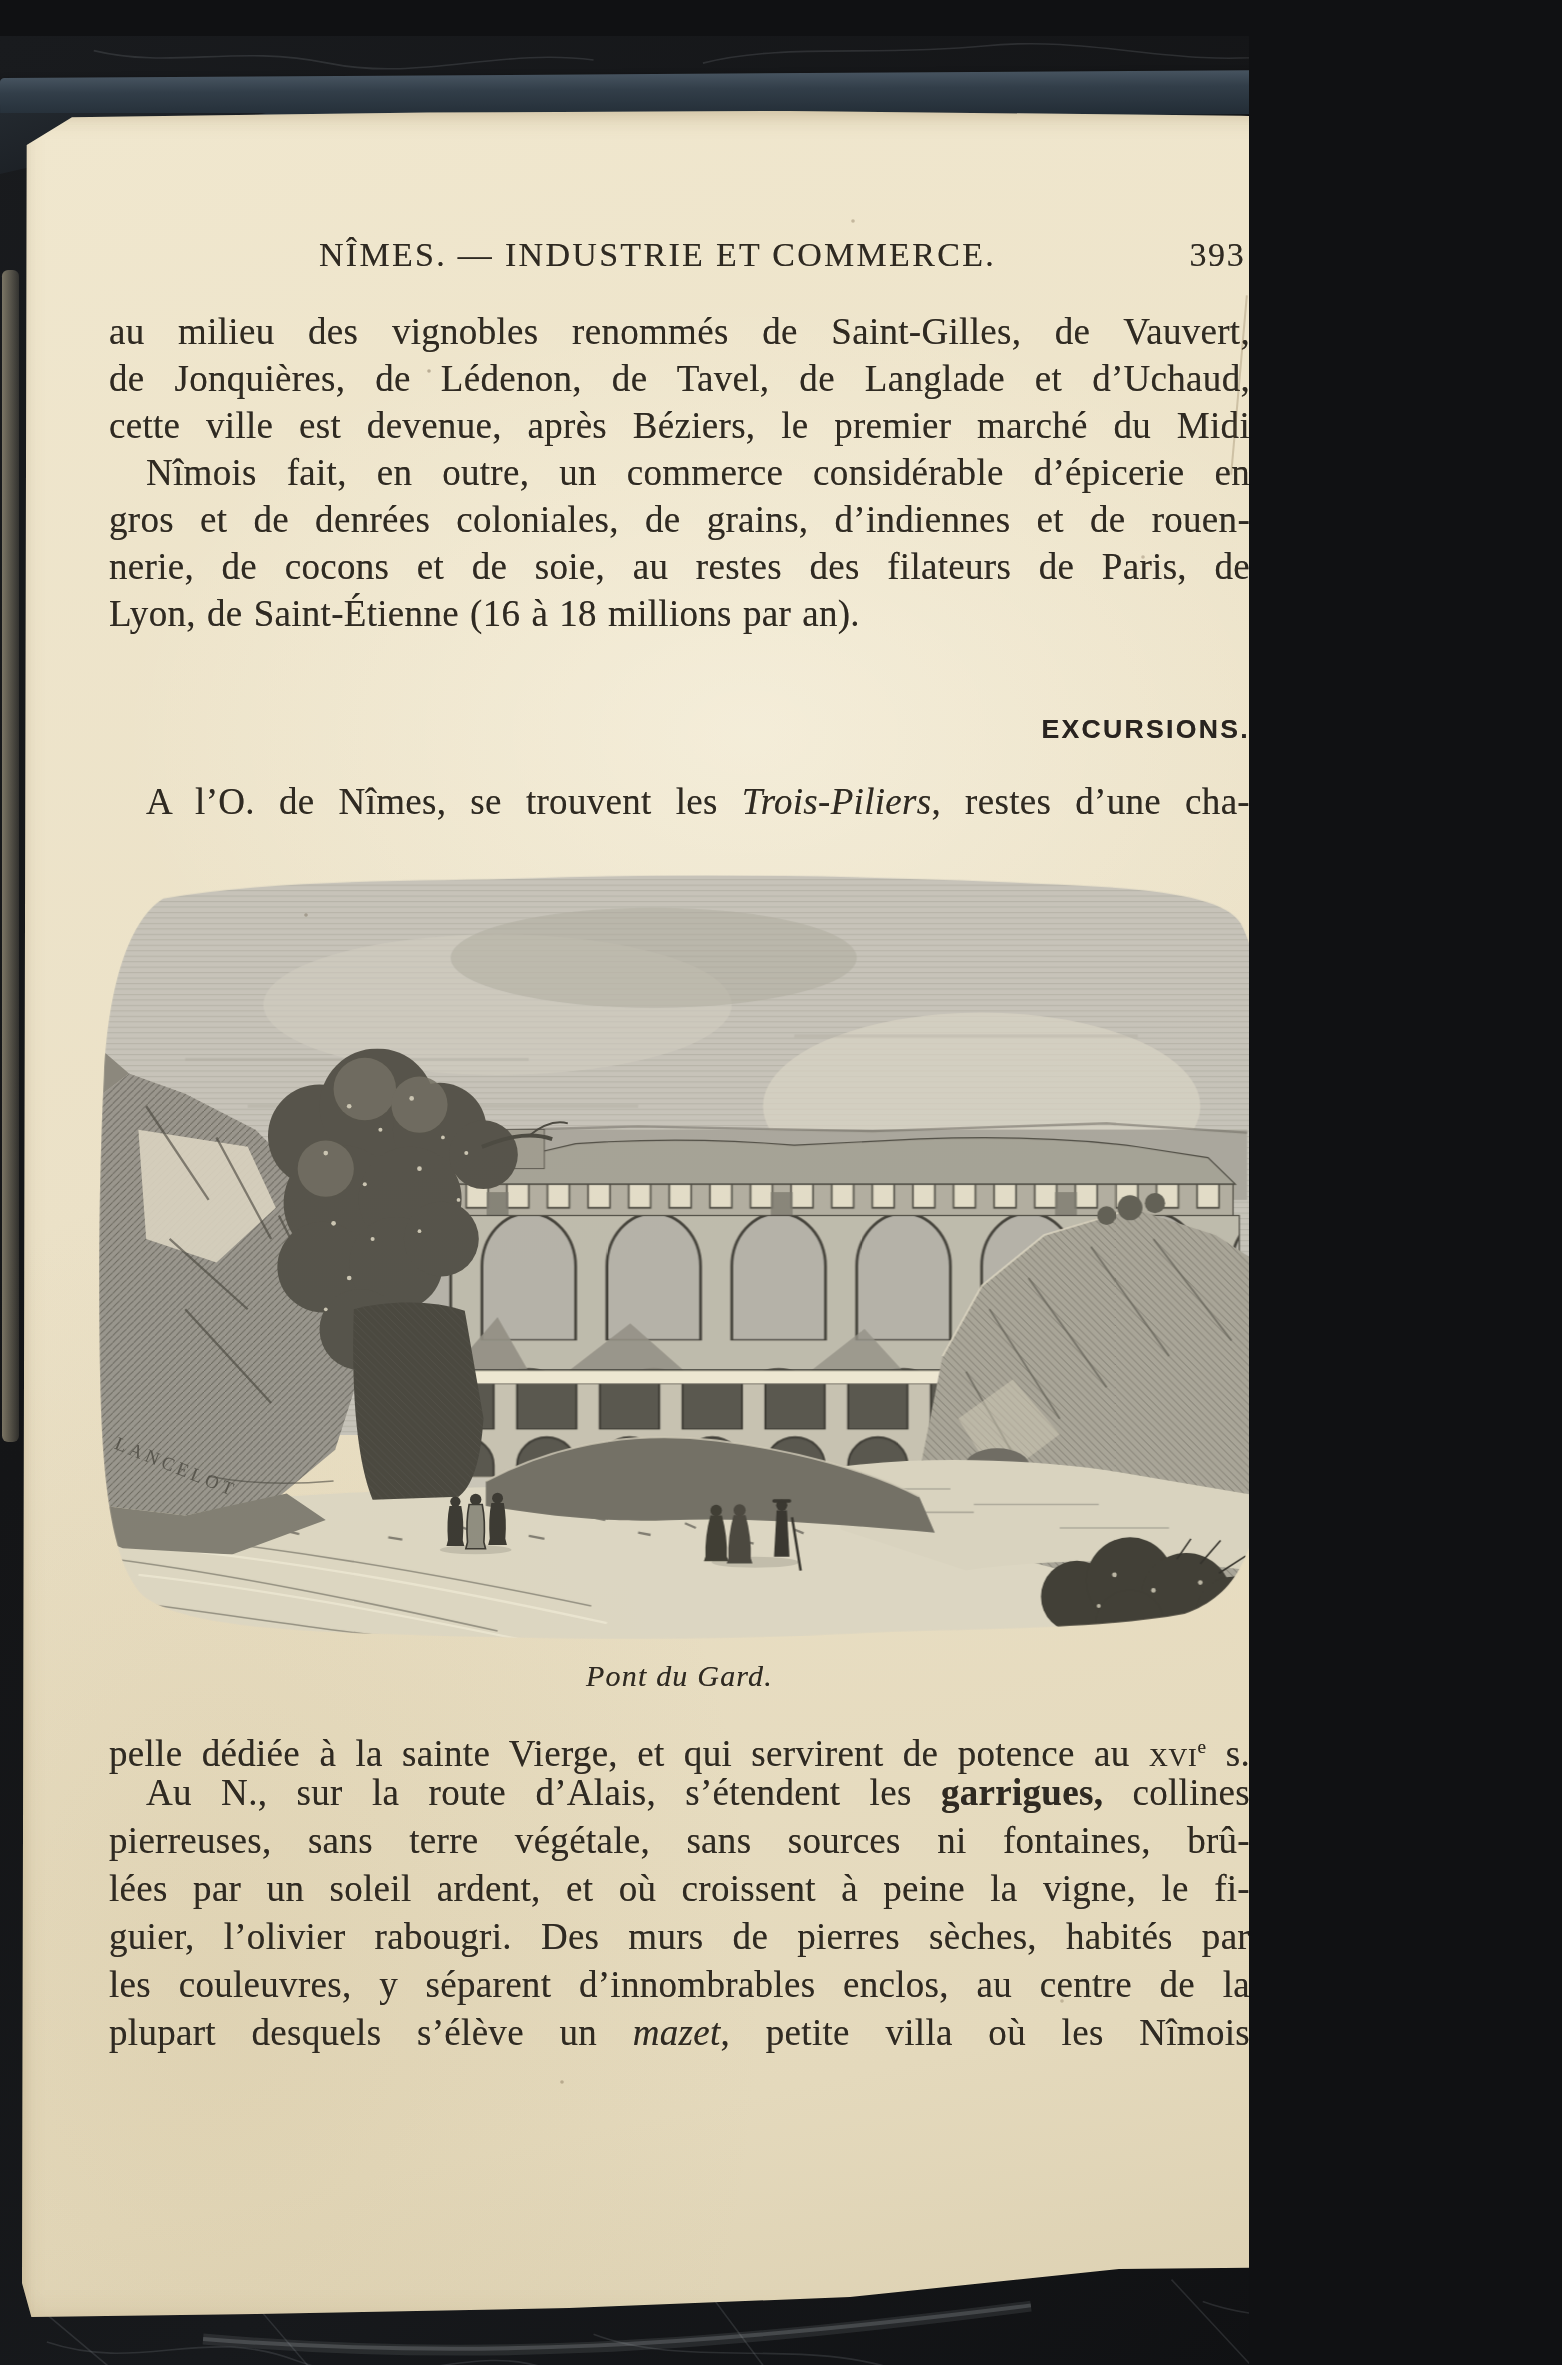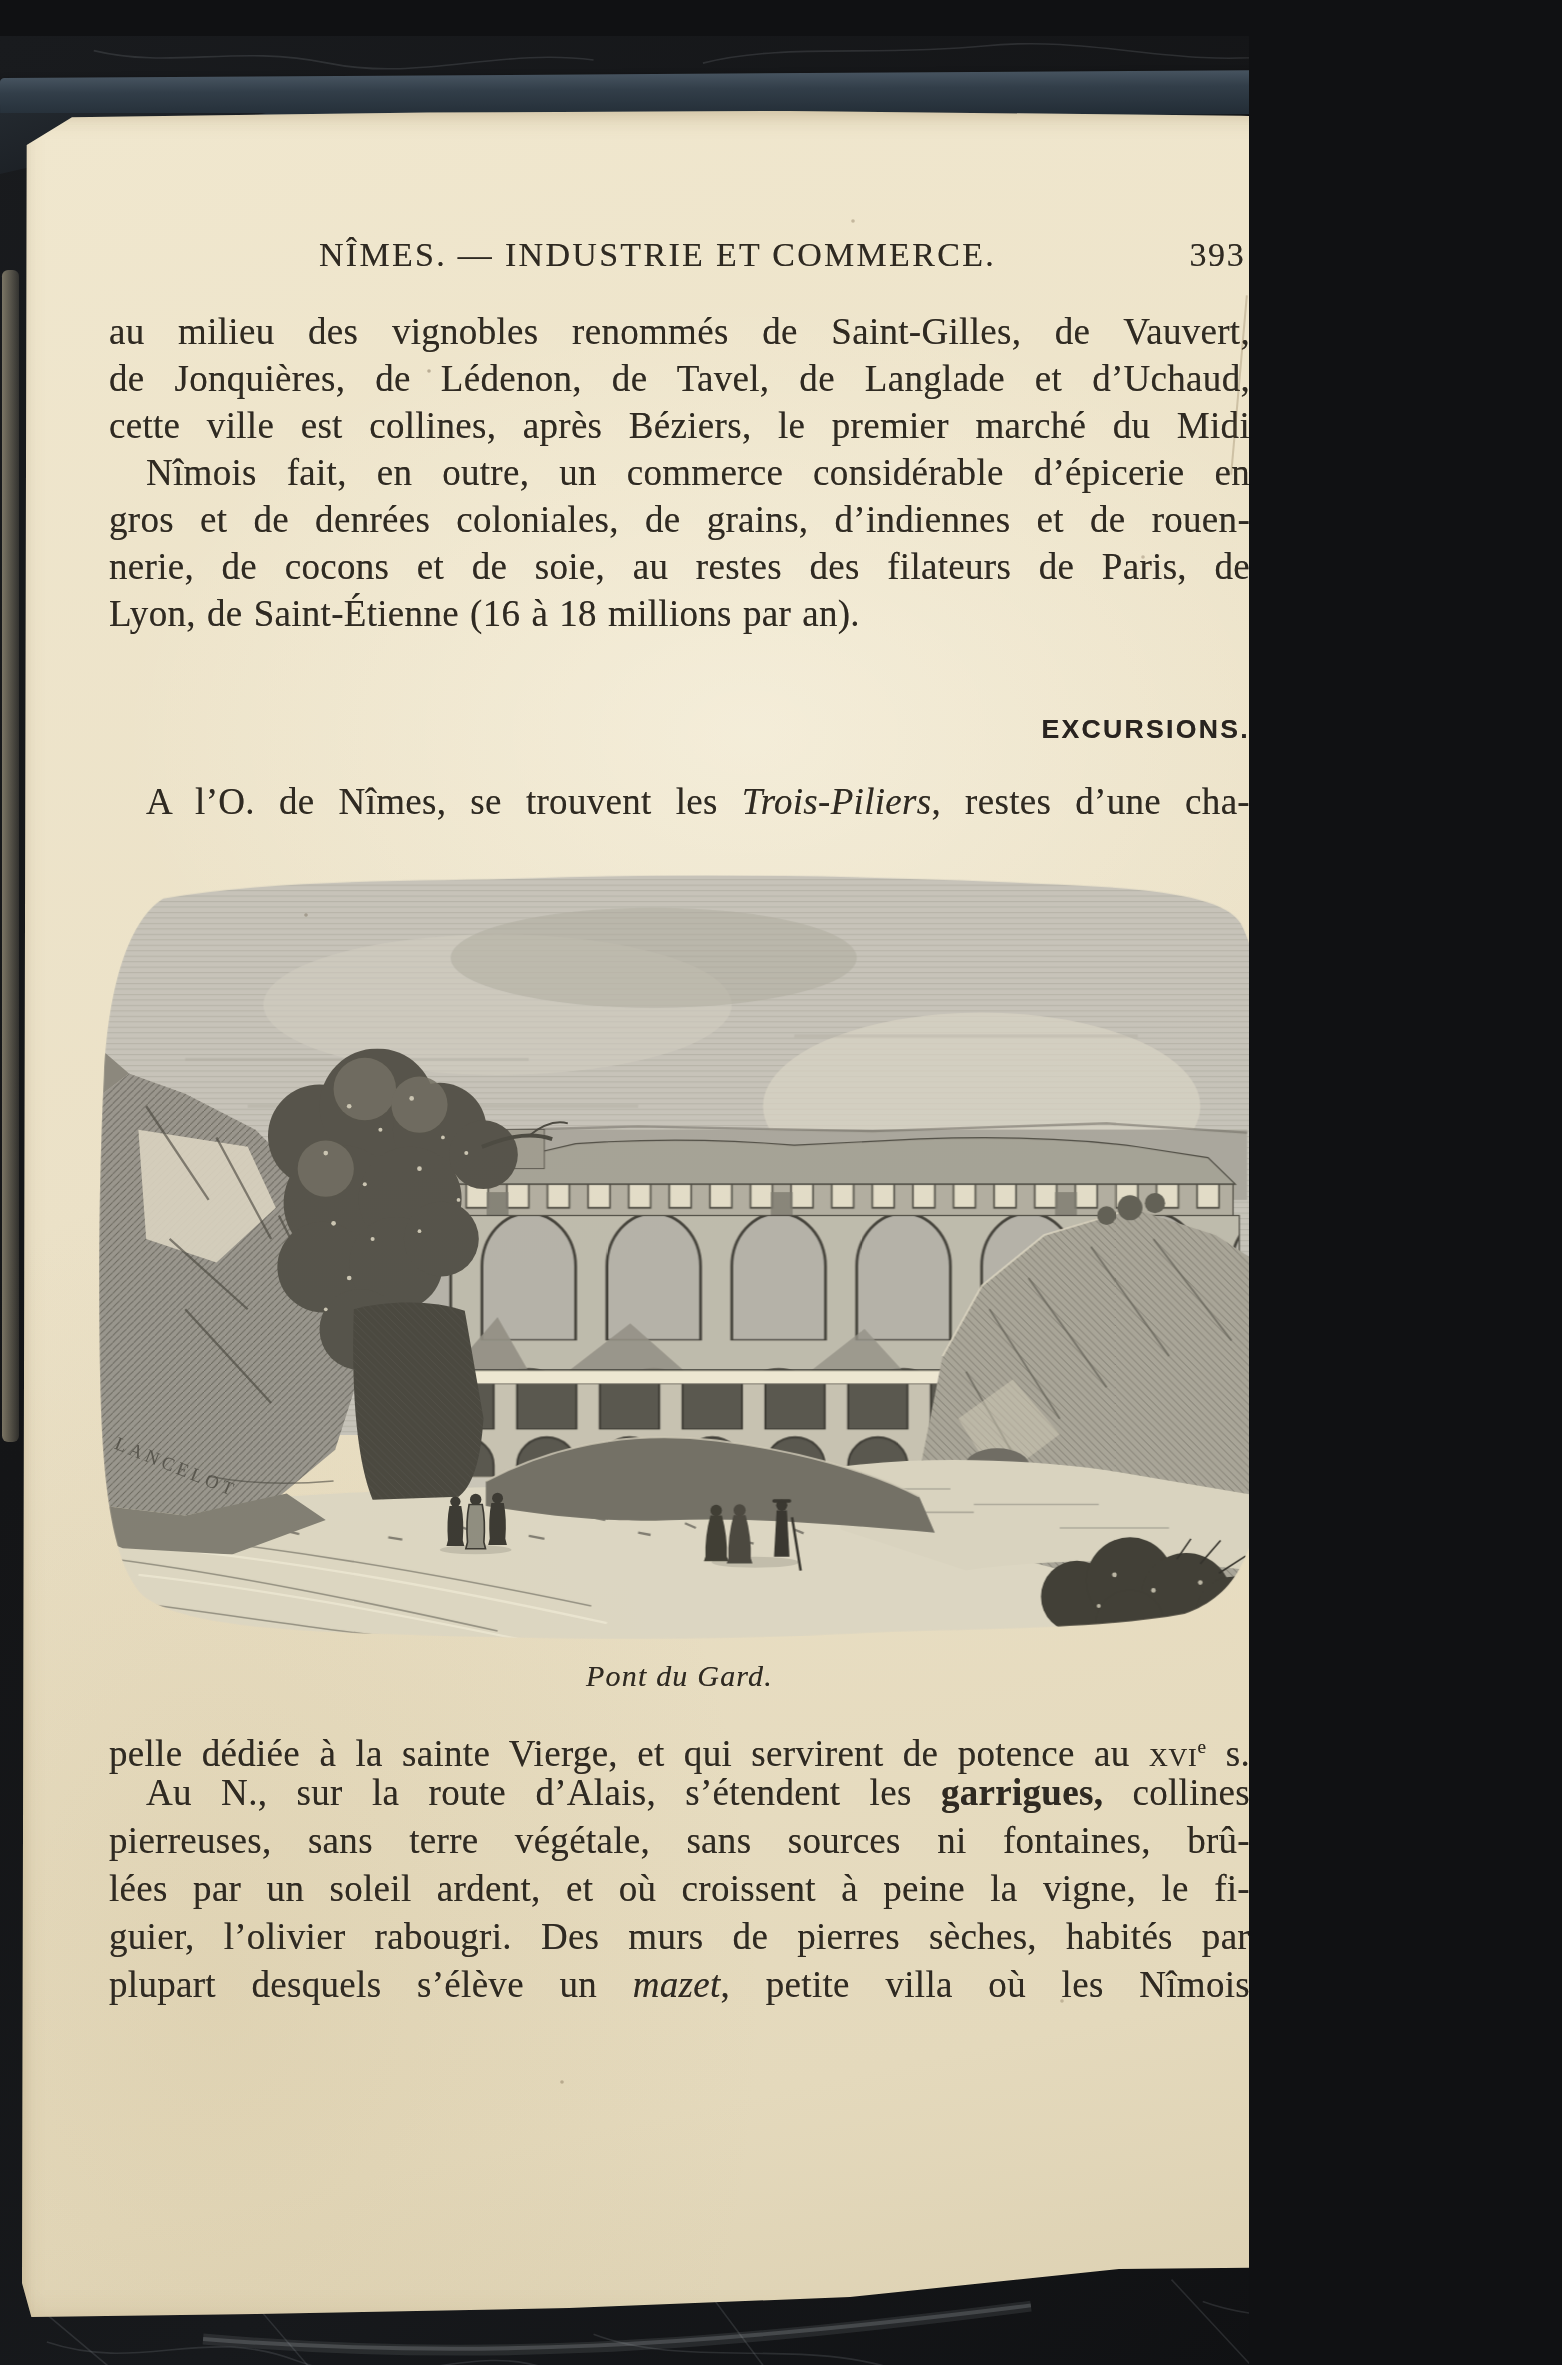--- a/index.html
+++ b/index.html
@@ -115,21 +115,21 @@
   <div class="page">
 
     <div class="pheader ink">
       <span class="ht">NÎMES. — INDUSTRIE ET COMMERCE.</span>
       <span class="pn">393</span>
     </div>
 
     <div class="block ink" style="top:197px;">
       <div class="ln">au milieu des vignobles renommés de Saint-Gilles, de Vauvert,</div>
       <div class="ln">de Jonquières, de Lédenon, de Tavel, de Langlade et d’Uchaud,</div>
-      <div class="ln">cette ville est collines, après Béziers, le premier marché du Midi</div>
+      <div class="ln">cette ville est devenue, après Béziers, le premier marché du Midi</div>
       <div class="ln ind">Nîmois fait, en outre, un commerce considérable d’épicerie en</div>
       <div class="ln">gros et de denrées coloniales, de grains, d’indiennes et de rouen-</div>
       <div class="ln">nerie, de cocons et de soie, au restes des filateurs de Paris, de</div>
       <div class="ln end">Lyon, de Saint-Étienne (16 à 18 millions par an).</div>
     </div>
 
     <div class="sechead">EXCURSIONS.</div>
 
     <div class="block ink" style="top:667px;">
       <div class="ln ind"><span>A l’O. de Nîmes, se trouvent les </span><i>Trois-Piliers</i><span>, restes d’une cha-</span></div>
@@ -340,20 +340,21 @@
 
     <div class="block ink" style="top:1612px;">
       <div class="ln"><span>pelle dédiée à la sainte Vierge, et qui servirent de potence au </span><span class="sc">xvi</span><sup>e</sup><span> s.</span></div>
     </div>
 
     <div class="block p5 ink" style="top:1658px;">
       <div class="ln ind"><span>Au N., sur la route d’Alais, s’étendent les </span><b>garrigues,</b><span> collines</span></div>
       <div class="ln">pierreuses, sans terre végétale, sans sources ni fontaines, brû-</div>
       <div class="ln">lées par un soleil ardent, et où croissent à peine la vigne, le fi-</div>
       <div class="ln">guier, l’olivier rabougri. Des murs de pierres sèches, habités par</div>
+      <div class="ln">les couleuvres, y séparent d’innombrables enclos, au centre de la</div>
       <div class="ln"><span>plupart desquels s’élève un </span><i>mazet</i><span>, petite villa où les Nîmois</span></div>
     </div>
 
     <div class="crack"></div>
     <div class="specks"></div>
   </div>
 </div>
 
 
 </body></html>

